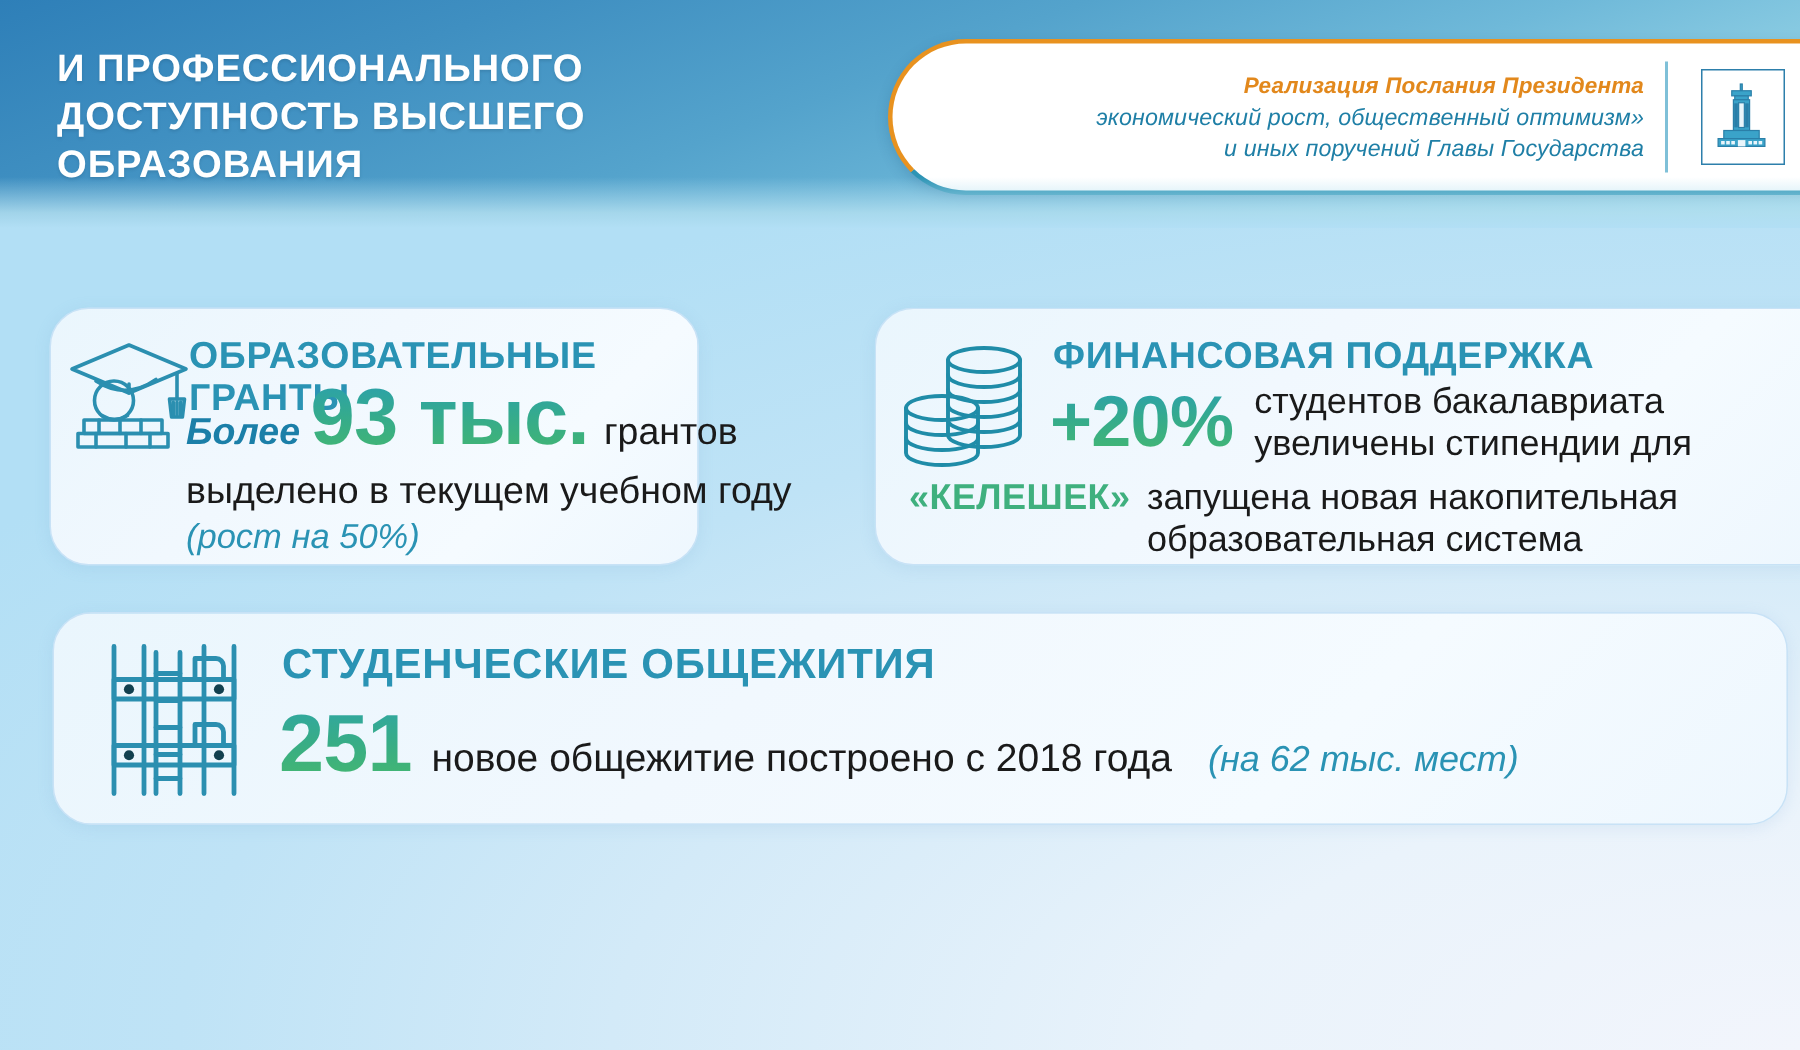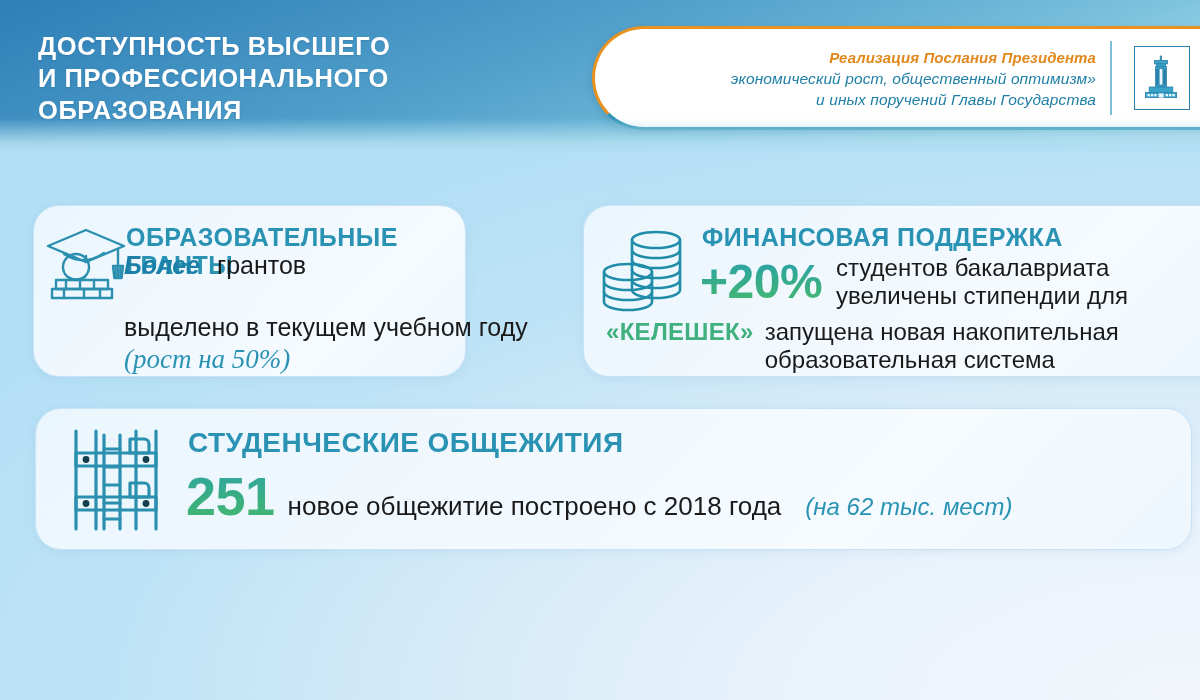--- a/index.html
+++ b/index.html
@@ -112,21 +112,21 @@
     -webkit-text-fill-color:transparent; color:#35ab8c;
     line-height:56px;
   }
   .tail-word{ font-size:25px; color:#1a1a1a; margin-left:10px; }
   #card-grants .c1-line2{
     position:absolute; left:90px; top:107px;
     font-size:25px; color:#1a1a1a; white-space:nowrap;
   }
   #card-grants .c1-note{
     position:absolute; left:90px; top:138px;
-    font-size:27px; font-style:italic; color:#2a93b4; white-space:nowrap;font-family:Liberation Serif, serif;
+    font-size:23px; font-style:italic; color:#2a93b4; white-space:nowrap;
   }
 
   
   #card-finance .icon-box{ left:16px; top:22px; }
   #card-finance .c2-head{ position:absolute; left:118px; top:17px; }
   #card-finance .c2-row1{
     position:absolute; left:116px; top:48px;
     display:flex; align-items:center; white-space:nowrap;
   }
   .pct{
@@ -169,22 +169,22 @@
   }
 </style>
 </head>
 <body>
 
 <div class="page">
 
   <div class="header">
 
     <div class="title">
+      <span>И ПРОФЕССИОНАЛЬНОГО</span>
       <span>ДОСТУПНОСТЬ ВЫСШЕГО</span>
-      <span>И ПРОФЕССИОНАЛЬНОГО</span>
       <span>ОБРАЗОВАНИЯ</span>
     </div>
 
     <div class="badge">
       <div class="badge-inner">
         <div class="badge-text">
           <div class="badge-l1">Реализация Послания Президента</div>
           <div class="badge-l3">экономический рост, общественный оптимизм»</div>
           <div class="badge-l4">и иных поручений Главы Государства</div>
         </div>
@@ -241,20 +241,21 @@
 
           <path d="M24 32 q20 13 40 -1"></path>
         </g>
       </svg>
     </div>
 
     <div class="card-head c1-head">ОБРАЗОВАТЕЛЬНЫЕ ГРАНТЫ</div>
 
     <div class="c1-line1">
       <span class="more-word">Более</span>
+      <span class="big-num">93 тыс.</span>
       <span class="tail-word">грантов</span>
     </div>
 
     <div class="c1-line2">выделено в текущем учебном году</div>
     <div class="c1-note">(рост на 50%)</div>
   </div>
 
   <div class="card" id="card-finance">
 
     <div class="icon-box">

